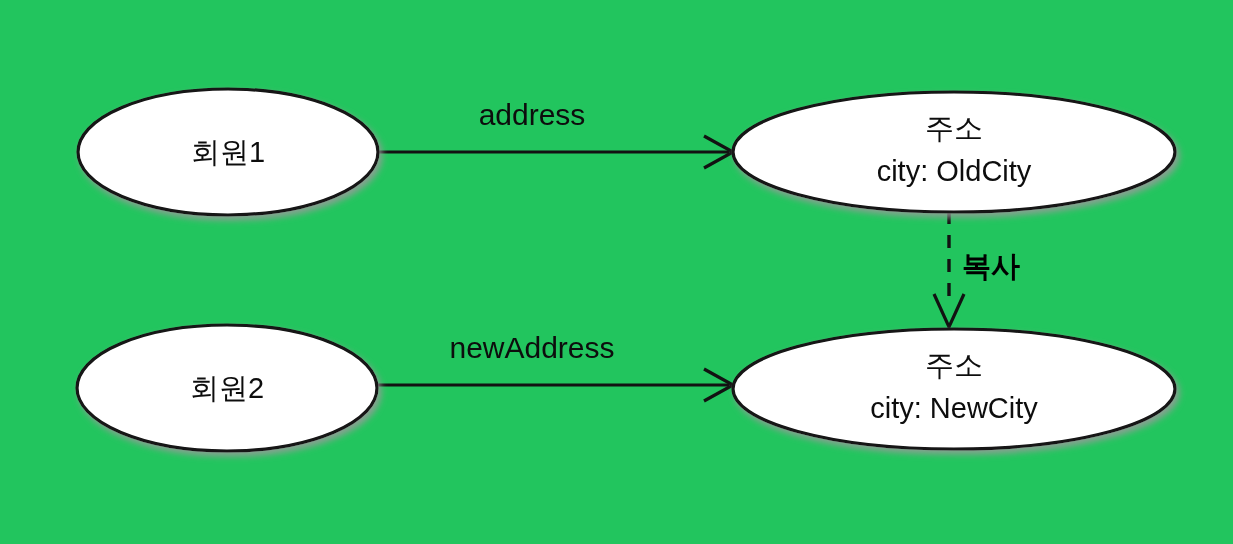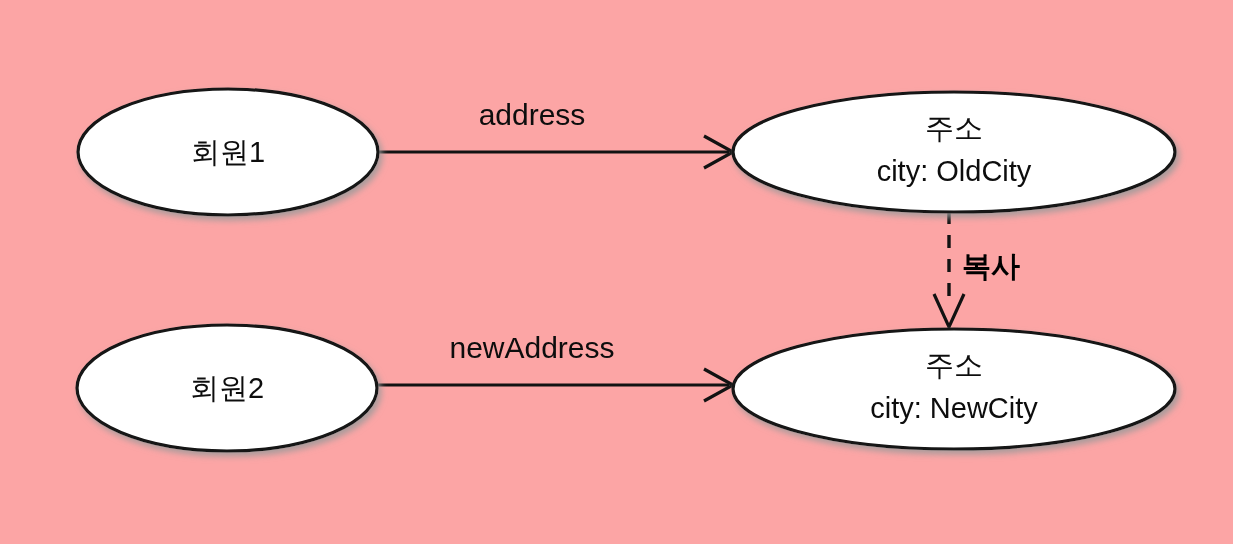--- a/index.html
+++ b/index.html
@@ -8,21 +8,21 @@
     padding: 0;
     background: #ffffff;
   }
   body {
     font-family: "Liberation Sans", "DejaVu Sans", sans-serif;
   }
   #canvas {
     position: relative;
     width: 1233px;
     height: 544px;
-    background: #fca5a5;
+    background: #22c55e;
     overflow: hidden;
   }
   #diagram-svg {
     position: absolute;
     left: 0;
     top: 0;
     width: 1233px;
     height: 544px;
   }
   .node-ellipse {

